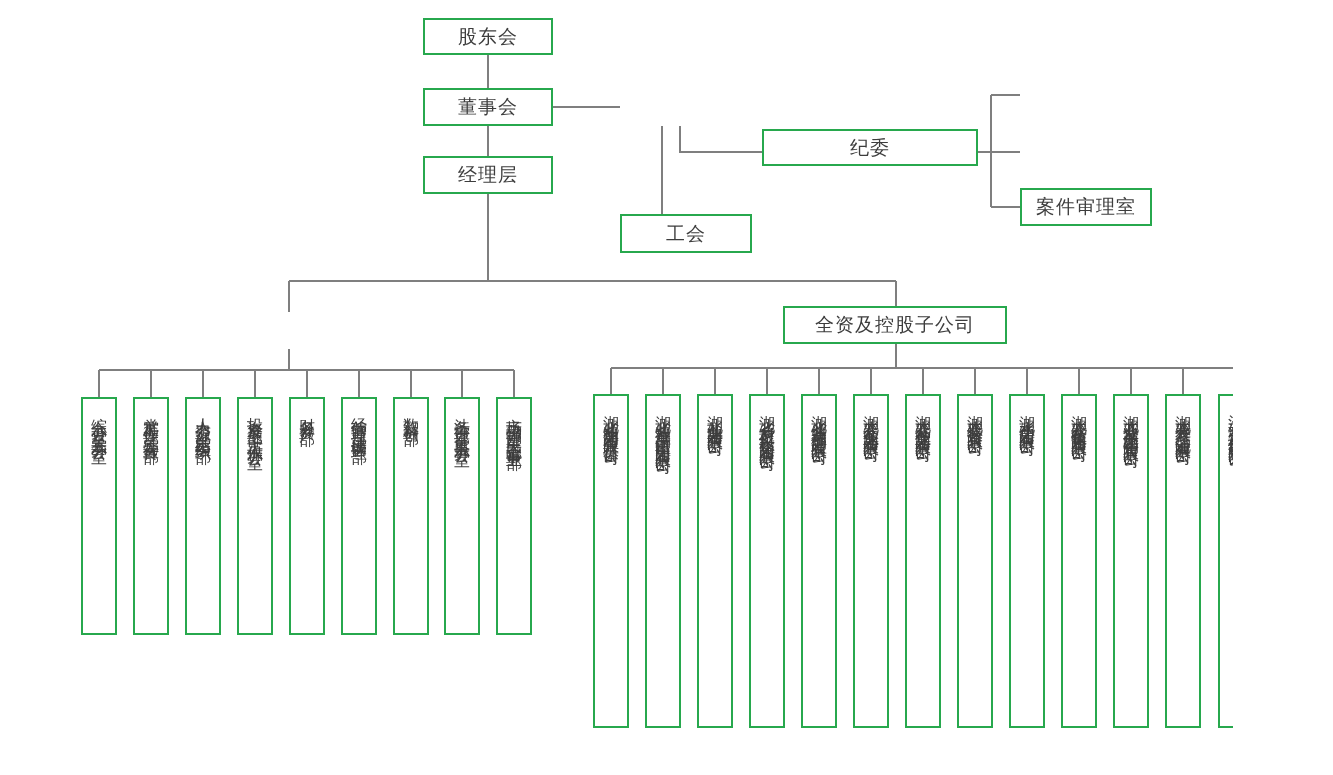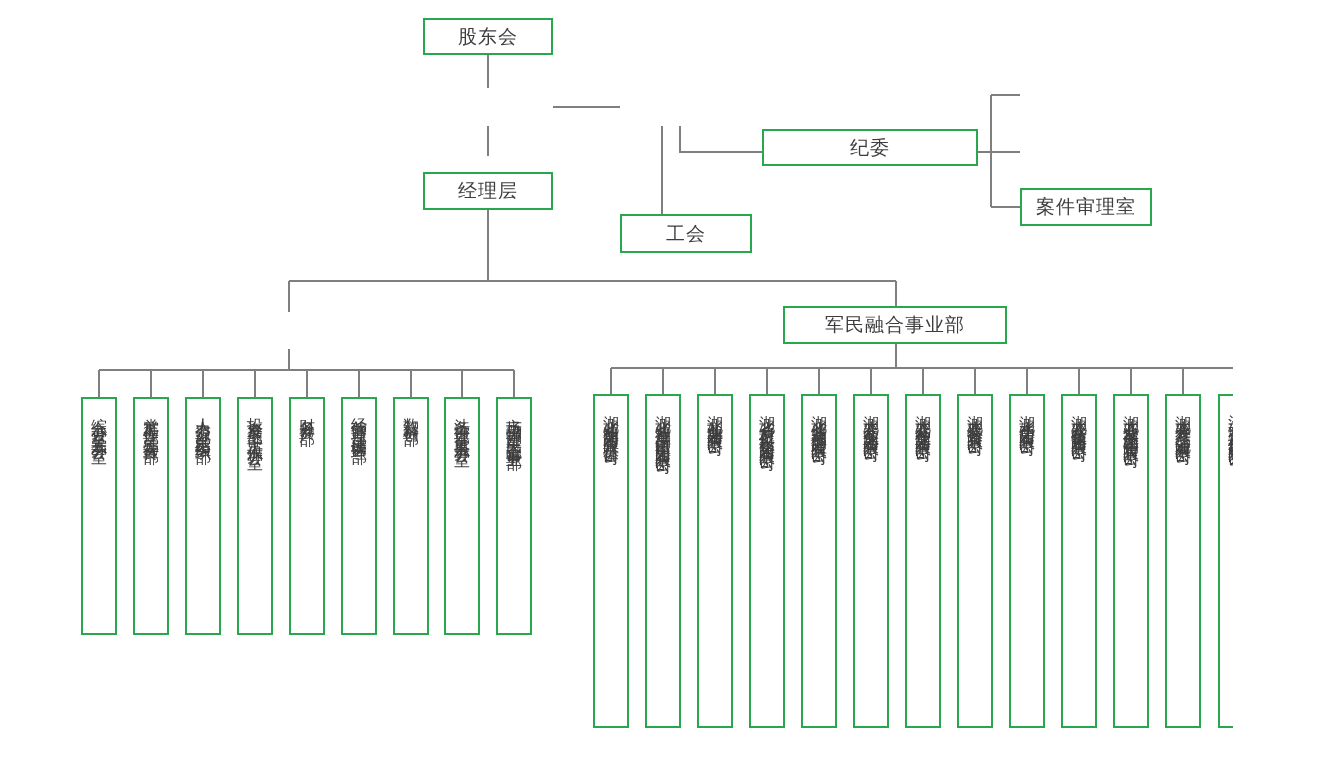--- a/index.html
+++ b/index.html
@@ -108,34 +108,35 @@
     <line x1="975" y1="368" x2="975" y2="394"></line>
     <line x1="1027" y1="368" x2="1027" y2="394"></line>
     <line x1="1079" y1="368" x2="1079" y2="394"></line>
     <line x1="1131" y1="368" x2="1131" y2="394"></line>
     <line x1="1183" y1="368" x2="1183" y2="394"></line>
     <line x1="1236" y1="368" x2="1236" y2="394"></line>
   </svg>
 
   <div class="hbox" style="left:423px;top:18px;width:130px;height:37px">股东会</div>
 
+  <div class="hbox" style="left:423px;top:88px;width:130px;height:38px">董事会</div>
 
-  <div class="hbox" style="left:423px;top:172px;width:130px;height:38px">经理层</div>
+  <div class="hbox" style="left:423px;top:156px;width:130px;height:38px">经理层</div>
 
 
   <div class="hbox" style="left:620px;top:214px;width:132px;height:39px">工会</div>
 
   <div class="hbox" style="left:762px;top:129px;width:216px;height:37px">纪委</div>
 
 
 
   <div class="hbox" style="left:1020px;top:188px;width:132px;height:38px">案件审理室</div>
 
 
-  <div class="hbox" style="left:783px;top:306px;width:224px;height:38px">军民融合事业部</div>
+  <div class="hbox" style="left:783px;top:306px;width:224px;height:38px">全资及控股子公司</div>
 
   <div class="vbox dept" style="left:81px">综合办公室（党委办公室）</div>
   <div class="vbox dept" style="left:133px">党群工作部（党委宣传部）</div>
   <div class="vbox dept" style="left:185px">人力资源部（党委组织部）</div>
   <div class="vbox dept" style="left:237px">投资发展部（上市工作办公室）</div>
   <div class="vbox dept" style="left:289px">财务资产部</div>
   <div class="vbox dept" style="left:341px">经营管理部（建设管理部）</div>
   <div class="vbox dept" style="left:393px">数智科创部</div>
   <div class="vbox dept" style="left:444px">法务审计部（董事会办公室）</div>
   <div class="vbox dept" style="left:496px">市场营销部（军民融合事业部）</div>

